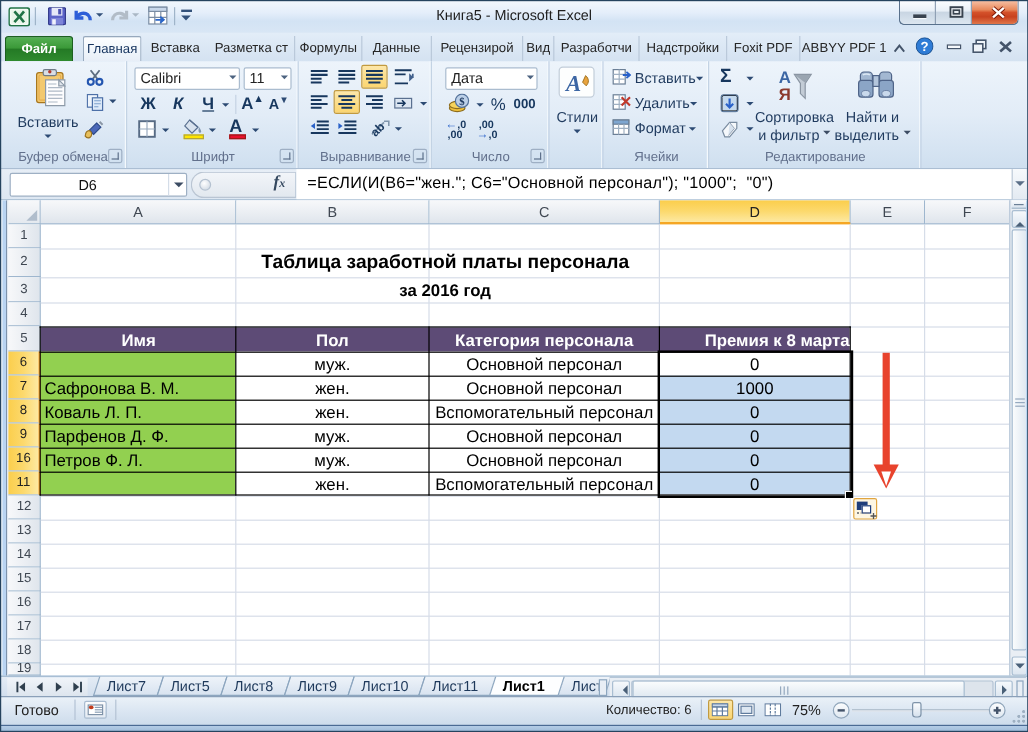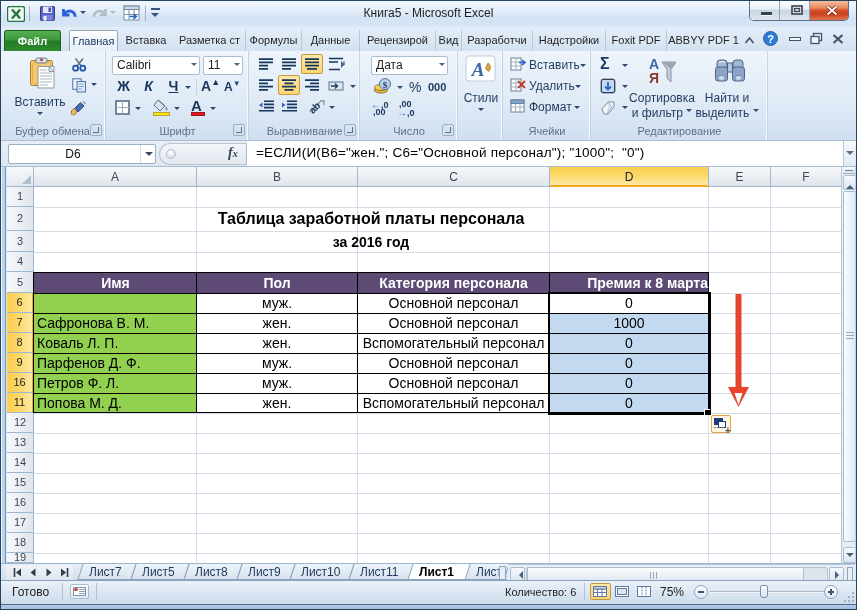--- a/index.html
+++ b/index.html
@@ -498,21 +498,20 @@
       <div class="cell" style="left:325px;top:61px;width:191px;height:20px;line-height:20px;text-align:center">Вспомогательный персонал</div>
       <div class="cell" style="left:517px;top:61px;width:158px;height:20px;line-height:20px;text-align:center">0</div>
       <div class="cell" style="left:4px;top:81px;width:158px;height:20px;line-height:20px">Парфенов Д. Ф.</div>
       <div class="cell" style="left:164px;top:81px;width:160px;height:20px;line-height:20px;text-align:center">муж.</div>
       <div class="cell" style="left:325px;top:81px;width:191px;height:20px;line-height:20px;text-align:center">Основной персонал</div>
       <div class="cell" style="left:517px;top:81px;width:158px;height:20px;line-height:20px;text-align:center">0</div>
       <div class="cell" style="left:4px;top:101px;width:158px;height:20px;line-height:20px">Петров Ф. Л.</div>
       <div class="cell" style="left:164px;top:101px;width:160px;height:20px;line-height:20px;text-align:center">муж.</div>
       <div class="cell" style="left:325px;top:101px;width:191px;height:20px;line-height:20px;text-align:center">Основной персонал</div>
       <div class="cell" style="left:517px;top:101px;width:158px;height:20px;line-height:20px;text-align:center">0</div>
-      <div class="cell" style="left:4px;top:121px;width:158px;height:20px;line-height:20px">Попова М. Д.</div>
       <div class="cell" style="left:164px;top:121px;width:160px;height:20px;line-height:20px;text-align:center">жен.</div>
       <div class="cell" style="left:325px;top:121px;width:191px;height:20px;line-height:20px;text-align:center">Вспомогательный персонал</div>
       <div class="cell" style="left:517px;top:121px;width:158px;height:20px;line-height:20px;text-align:center">0</div>
       <div class="abs" style="left:515px;top:20px;width:163px;height:123px;border:2px solid #000"></div>
       <div class="abs" style="left:671px;top:137px;width:6px;height:6px;background:#000;border-left:1px solid #fff;border-top:1px solid #fff"></div>
     </div>
 
     <svg class="abs" style="left:724px;top:125px" width="32" height="120" viewBox="0 0 32 120">
       <rect x="11.5" y="2" width="6" height="95" fill="#e8432d"></rect>
       <path d="M4 95 L25 95 L14.5 115 Z" fill="#e8432d"></path>

